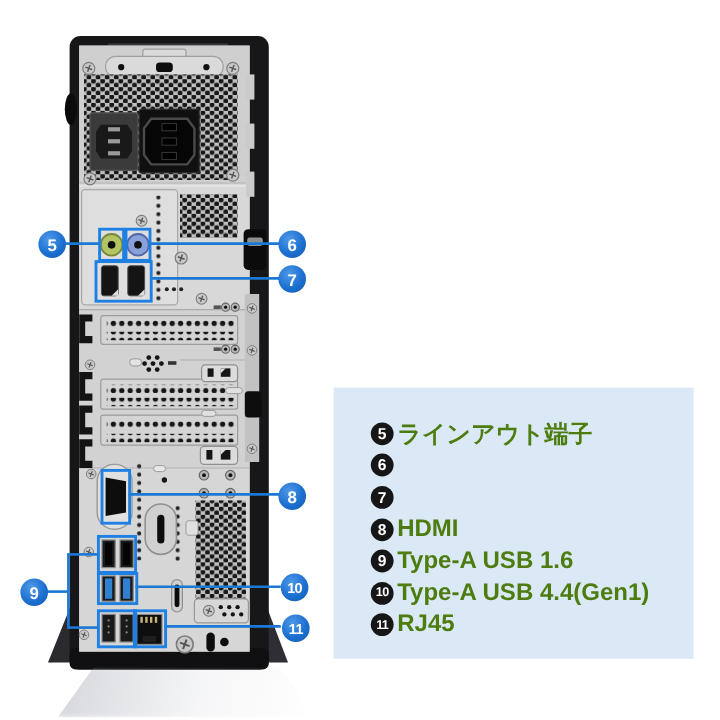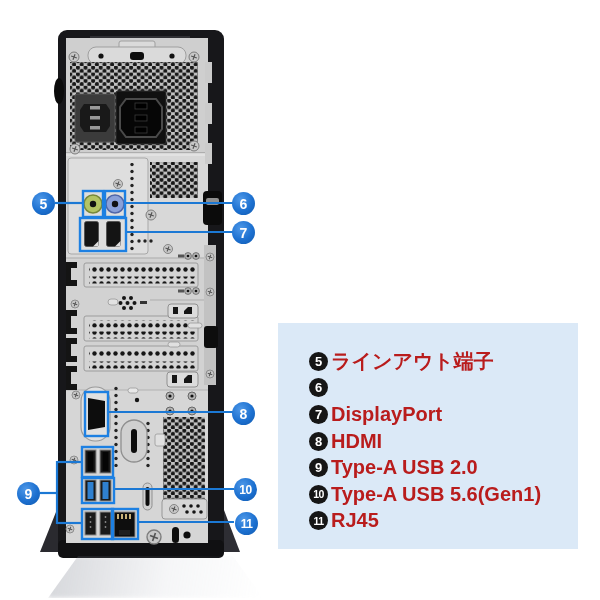--- a/index.html
+++ b/index.html
@@ -11,21 +11,21 @@
            color:#fff;font-weight:bold;font-size:14px;display:flex;align-items:center;justify-content:center;
            line-height:1;}
   .callout.two{font-size:12px;letter-spacing:-0.5px;}
   .legend{position:absolute;left:278px;top:323px;width:300px;height:226px;background:#dbe9f7;
           box-sizing:border-box;padding:25px 0 0 31px;}
   .legend-row{display:flex;align-items:center;height:26.6px;}
   .lnum{flex:0 0 auto;width:19px;height:19px;border-radius:50%;background:#161616;color:#ffffff;
         display:flex;align-items:center;justify-content:center;font-size:13px;font-weight:bold;
         margin-right:3px;line-height:1;}
   .lnum.two{font-size:10.5px;letter-spacing:-0.5px;}
-  .ltext{font-size:20px;font-weight:bold;color:#b91c1c;white-space:nowrap;}
+  .ltext{font-size:20px;font-weight:bold;color:#4d7c0f;white-space:nowrap;}
   .reflection{position:absolute;left:48px;top:556px;width:215px;height:42px;
               background:linear-gradient(100deg, rgba(125,130,142,0.32), rgba(175,180,192,0.12) 55%, rgba(255,255,255,0));
               clip-path:polygon(14% 0, 86% 0, 100% 100%, 0 100%);filter:blur(2px);}
 </style>
 </head>
 <body>
 
 <div class="stage">
 
 <svg class="tower-svg" width="600" height="600" viewBox="0 0 600 600">
@@ -304,33 +304,32 @@
 <div class="legend">
   <div class="legend-row">
     <span class="lnum">5</span>
     <span class="ltext">ラインアウト端子</span>
   </div>
   <div class="legend-row">
     <span class="lnum">6</span>
   </div>
   <div class="legend-row">
     <span class="lnum">7</span>
-    <span class="ltext">DisplayPort</span>
   </div>
   <div class="legend-row">
     <span class="lnum">8</span>
     <span class="ltext">HDMI</span>
   </div>
   <div class="legend-row">
     <span class="lnum">9</span>
-    <span class="ltext">Type-A USB 2.0</span>
+    <span class="ltext">Type-A USB 1.6</span>
   </div>
   <div class="legend-row">
     <span class="lnum two">10</span>
-    <span class="ltext">Type-A USB 5.6(Gen1)</span>
+    <span class="ltext">Type-A USB 4.4(Gen1)</span>
   </div>
   <div class="legend-row">
     <span class="lnum two">11</span>
     <span class="ltext">RJ45</span>
   </div>
 </div>
 
 </div>
 
 </body></html>

